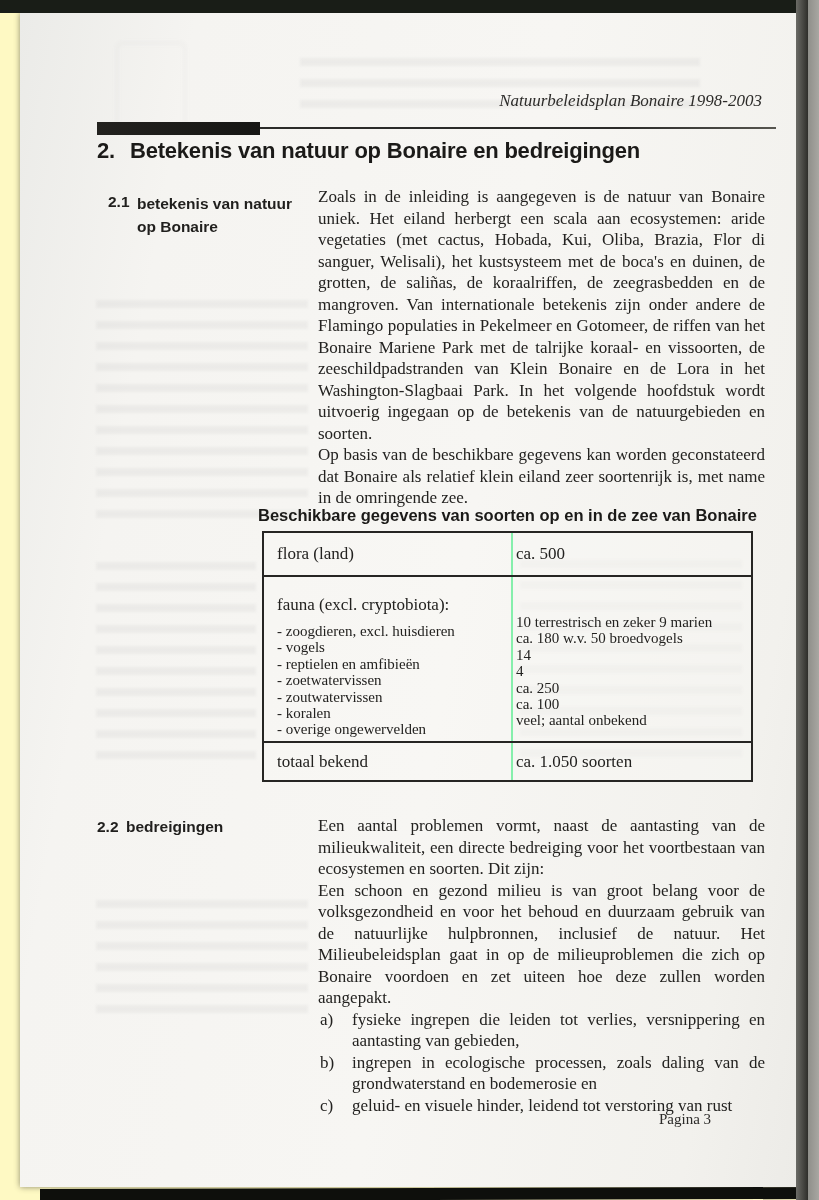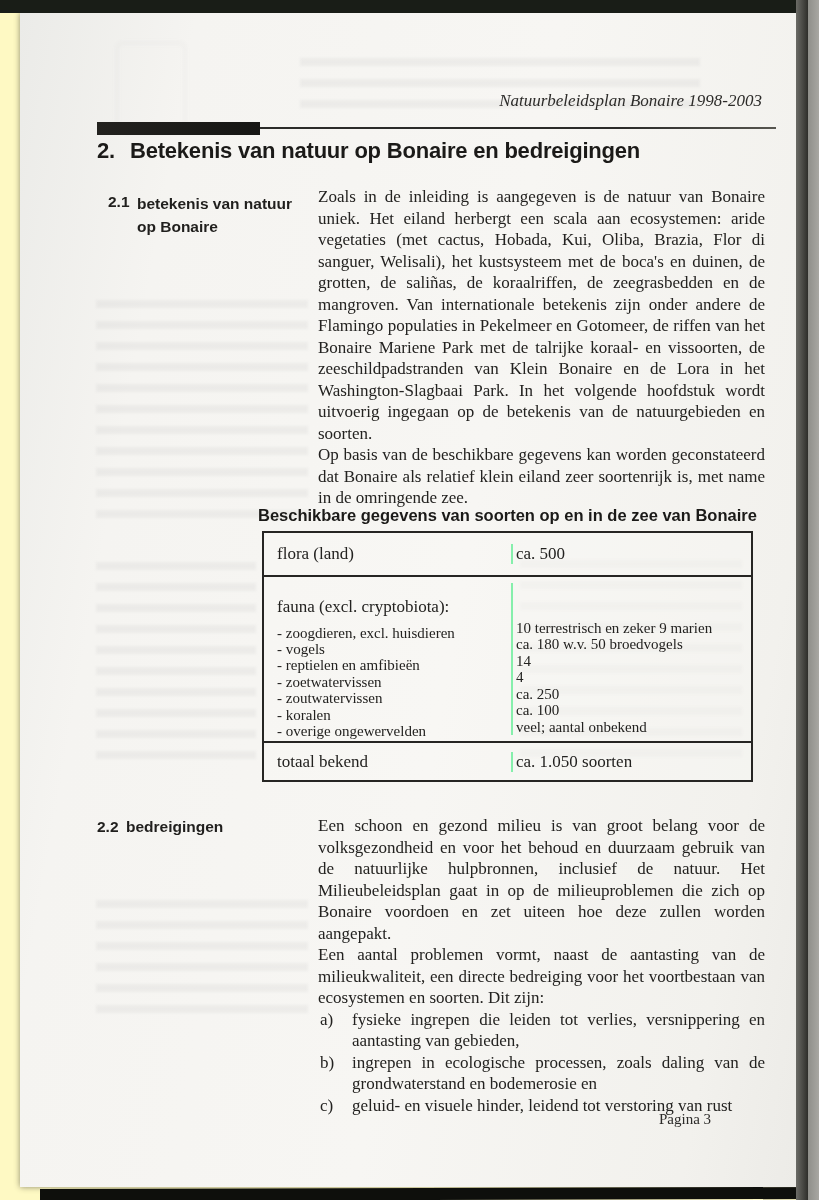--- a/index.html
+++ b/index.html
@@ -44,21 +44,21 @@
   #col1{top:186px;}
   #col2{top:815px;}
   .body-col p{margin:0;}
   .list-item{position:relative;padding-left:34px;}
   .list-item .marker{position:absolute;left:2px;top:0;}
   
   #table-title{position:absolute;left:258px;top:506px;font-family:"Liberation Sans",sans-serif;
             font-weight:bold;font-size:16.5px;color:#1b1a18;white-space:nowrap;}
   #species-table{position:absolute;left:262px;top:531px;width:487px;border:2px solid #262523;
             background:rgba(250,249,246,.35);color:#232220;}
-  .t-row{display:flex;align-items:center;}
+  .t-row{display:flex;}
   .t-left{width:247px;flex:none;box-sizing:border-box;padding-left:13px;}
   .t-right{flex:1;box-sizing:border-box;border-left:2px solid #86efac;padding-left:3px;}
   #t-row1{height:42px;border-bottom:2px solid #262523;}
   #t-row1 .t-left,#t-row1 .t-right{display:flex;align-items:center;font-size:17px;}
   #t-row2{height:164px;border-bottom:2px solid #262523;}
   #t-row2 .t-left{padding-top:18px;}
   #t-fauna-head{font-size:17px;}
   .t-items{margin-top:8px;font-size:15px;line-height:16.4px;}
   .t-items div{white-space:nowrap;}
   #t-row2 .t-right{padding-top:37px;font-size:15px;line-height:16.4px;}
@@ -137,22 +137,22 @@
       <div class="t-left">totaal bekend</div>
       <div class="t-right">ca. 1.050 soorten</div>
     </div>
   </div>
 
   <div id="sec22" class="section-label">
     <span class="num">2.2</span>
     <span class="lbl">bedreigingen</span>
   </div>
   <div id="col2" class="body-col ink">
+    <p>Een aantal problemen vormt, naast de aantasting van de milieukwaliteit, een directe bedreiging voor het voortbestaan van ecosystemen en soorten. Dit zijn:</p>
     <p>Een schoon en gezond milieu is van groot belang voor de volksgezondheid en voor het behoud en duurzaam gebruik van de natuurlijke hulpbronnen, inclusief de natuur. Het Milieubeleidsplan gaat in op de milieuproblemen die zich op Bonaire voordoen en zet uiteen hoe deze zullen worden aangepakt.</p>
-    <p>Een aantal problemen vormt, naast de aantasting van de milieukwaliteit, een directe bedreiging voor het voortbestaan van ecosystemen en soorten. Dit zijn:</p>
     <div class="list-item">
       <span class="marker">a)</span>
       <span>fysieke ingrepen die leiden tot verlies, versnippering en aantasting van gebieden,</span>
     </div>
     <div class="list-item">
       <span class="marker">b)</span>
       <span>ingrepen in ecologische processen, zoals daling van de grondwaterstand en bodemerosie en</span>
     </div>
     <div class="list-item">
       <span class="marker">c)</span>

